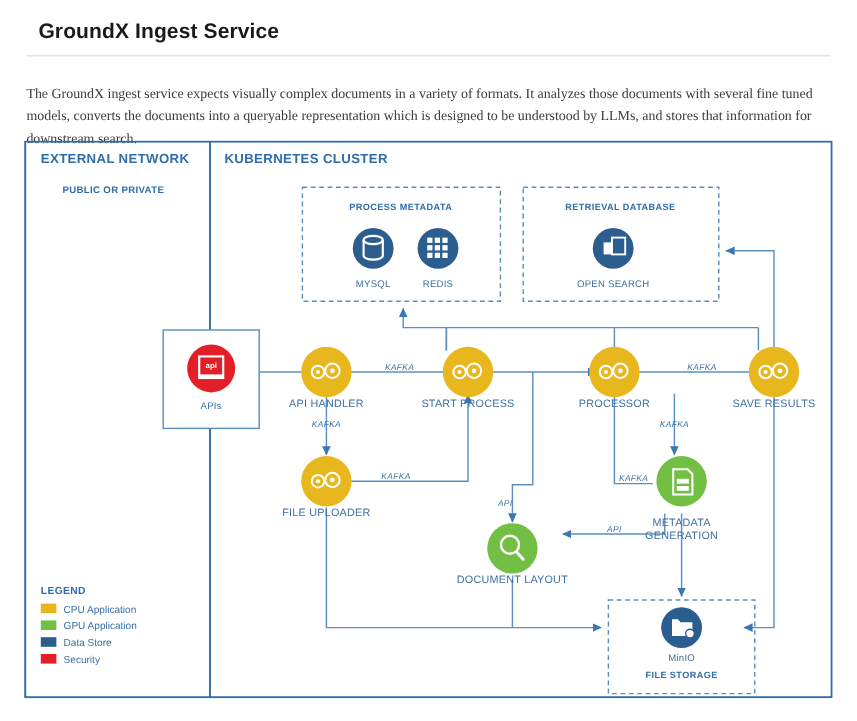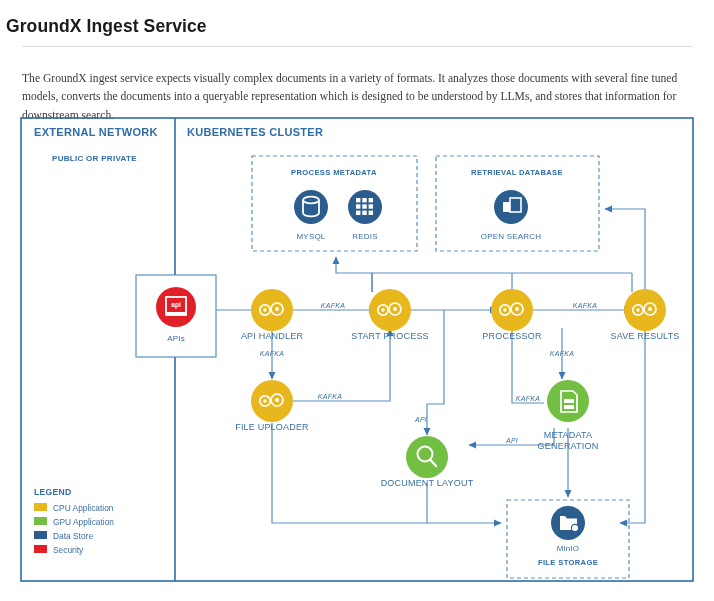--- a/index.html
+++ b/index.html
@@ -1,18 +1,18 @@
 <!DOCTYPE html>
 <html><head>
 <meta charset="utf-8">
 <style>
   html,body{margin:0;padding:0;background:#ffffff;}
   body{width:714px;height:601px;overflow:hidden;font-family:"Liberation Sans",sans-serif;color:#333;}
   .page{width:714px;height:601px;position:relative;box-sizing:border-box;}
-  .header{padding:10px 22px 0 6px;}
+  .header{padding:10px 22px 0 32px;}
   h1.title{font-size:17.5px;font-weight:bold;color:#1a1a1a;margin:6px 0 9px 0;letter-spacing:.1px;}
   .rule{height:1px;background:#dcdcdc;margin:0 22px;}
   .intro{padding:11px 22px 0 22px;font-size:11.6px;line-height:1.62;color:#3b3b3b;max-width:660px;font-family:Liberation Serif, serif;}
   .diagram-wrap{position:absolute;left:20px;top:117px;width:532px;height:465px;}
   svg.diagram{display:block;}
   .lbl{font-family:"Liberation Sans",sans-serif;fill:#3b6ea5;}
   .zone-title{font-size:11px;font-weight:bold;fill:#2f6ca8;letter-spacing:.3px;}
   .zone-sub{font-size:8px;font-weight:bold;fill:#2f6ca8;letter-spacing:.3px;}
   .group-title{font-size:7.6px;font-weight:bold;fill:#2f6ca8;letter-spacing:.35px;}
   .node-label{font-size:9px;fill:#3c6fa5;letter-spacing:.2px;}

